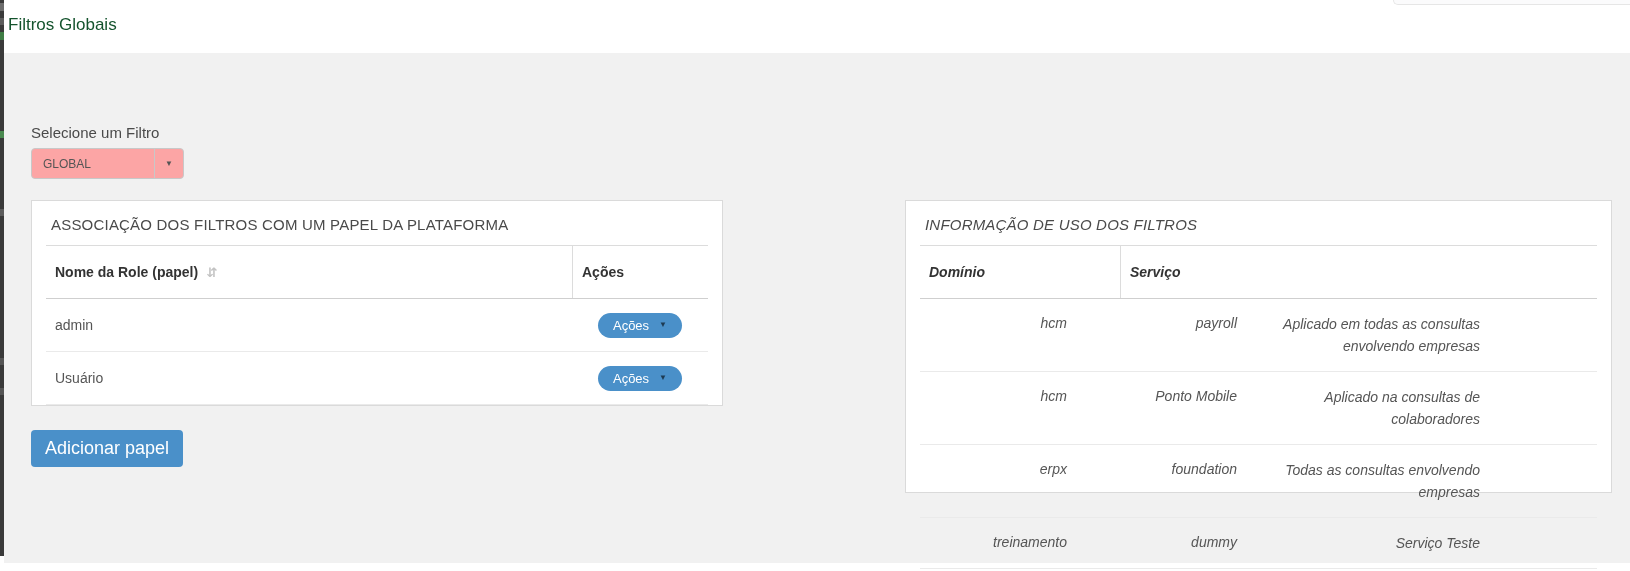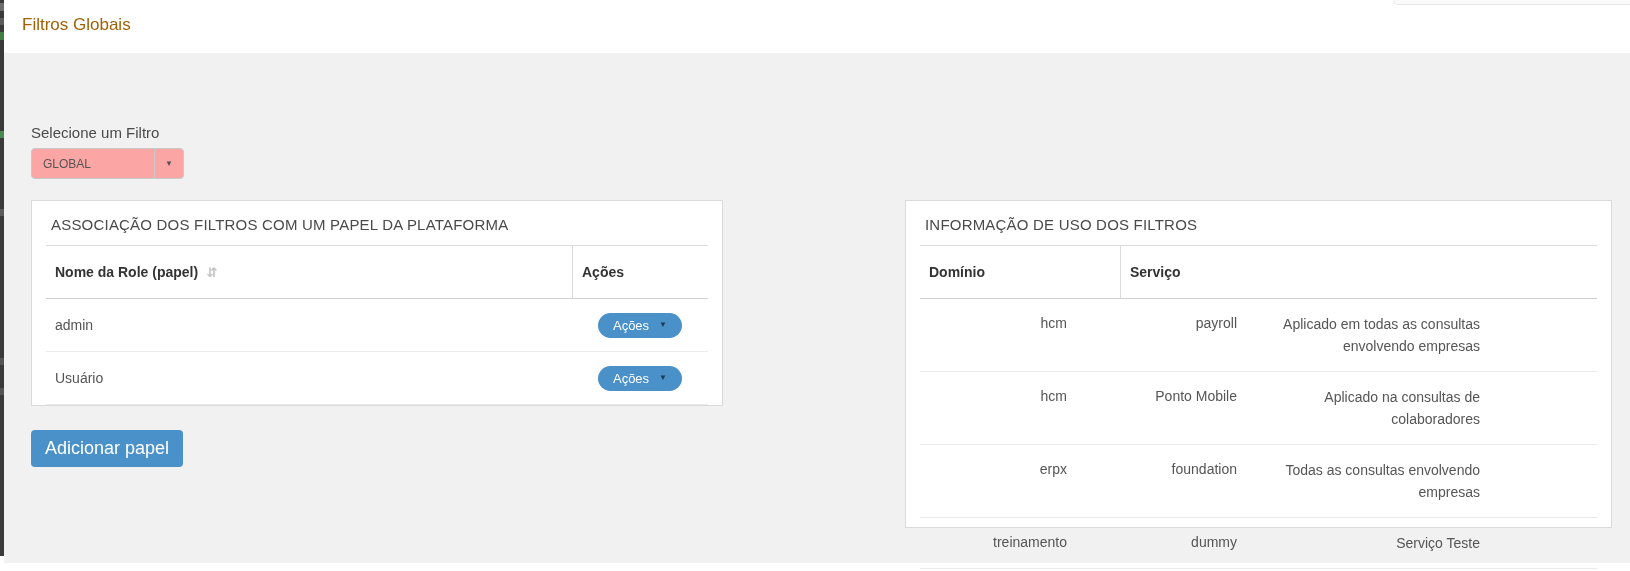--- a/index.html
+++ b/index.html
@@ -14,40 +14,40 @@
   .sliver i{position:absolute;left:0;width:4px;display:block;}
   .sliver .m1{top:3px;height:8px;background:#6d6d6d;}
   .sliver .m2{top:18px;height:7px;background:#5c5c5c;}
   .sliver .m3{top:32px;height:8px;background:#3f7d45;}
   .sliver .m4{top:131px;height:7px;background:#4a8a50;}
   .sliver .m5{top:209px;height:7px;background:#5c5c5c;}
   .sliver .m6{top:358px;height:7px;background:#555555;}
   .sliver .m7{top:388px;height:7px;background:#555555;}
 
   .topbar{position:absolute;left:4px;top:0;right:0;height:53px;background:#ffffff;}
-  .page-title{position:absolute;left:18px;top:15px;font-size:17px;color:#a16207;}
+  .page-title{position:absolute;left:4px;top:15px;font-size:17px;color:#14532d;}
 
   .dropdown-remnant{
     position:absolute;top:0;left:1393px;right:0;height:4px;background:#fbfbfc;
     border-left:1px solid #e6e6e6;border-bottom:1px solid #e6e6e6;border-bottom-left-radius:5px;
   }
 
   .content{position:absolute;left:4px;top:53px;right:0;height:510px;background:#f1f1f1;}
 
   .filter-label{position:absolute;left:27px;top:71px;font-size:15px;color:#4a4a4a;}
   .combo{
     position:absolute;left:27px;top:95px;height:31px;display:flex;box-sizing:border-box;
     background:#fca5a5;border:1px solid #c8c8c8;border-radius:4px;cursor:pointer;
   }
   .combo-value{width:122px;padding:0 11px;display:flex;align-items:center;font-size:12px;color:#555;box-sizing:border-box;}
   .combo-caret{width:28px;border-left:1px solid #c8c8c8;display:flex;align-items:center;justify-content:center;font-size:8px;color:#555;}
 
   .panel{position:absolute;background:#ffffff;border:1px solid #dadada;box-sizing:border-box;}
   #roles-panel{left:27px;top:147px;width:692px;height:206px;}
-  #usage-panel{left:901px;top:147px;width:707px;height:328px;}
+  #usage-panel{left:901px;top:147px;width:707px;height:293px;font-style:italic;}
   .panel-title{padding:15px 19px 12px;font-size:15px;color:#4a4a4a;letter-spacing:.2px;}
   .panel-divider{border-top:1px solid #dcdcdc;margin:0 14px;}
 
   .tbl{margin:0 14px;}
   .tr{display:flex;align-items:stretch;}
   .tr.head{border-bottom:1px solid #cfcfcf;gap:44px;}
   .tr.row{border-bottom:1px solid #eaeaea;color:#555;font-size:14px;}
   .th{font-weight:bold;color:#333;font-size:14px;padding:18px 9px;box-sizing:border-box;}
   .td{padding:16px 9px;box-sizing:border-box;line-height:20px;}
 

